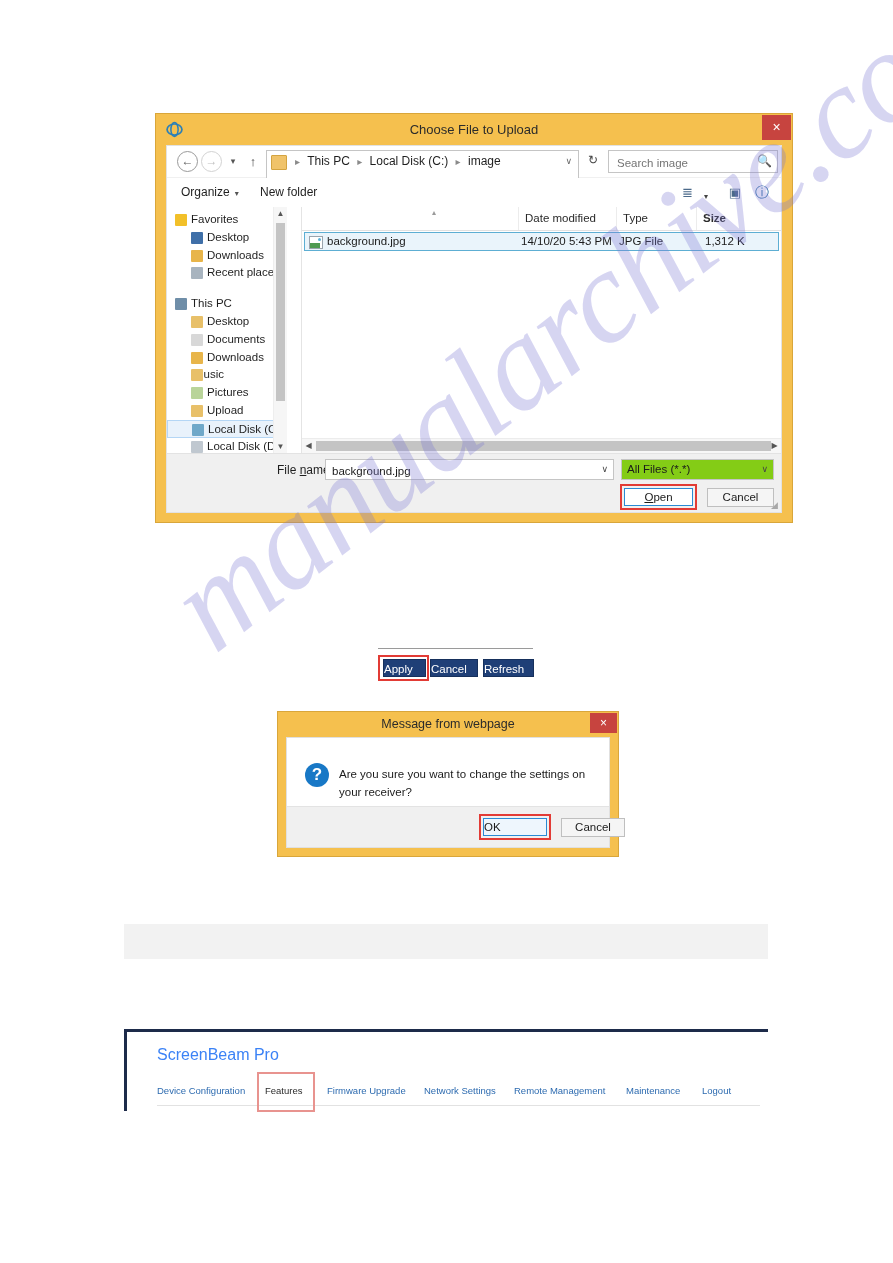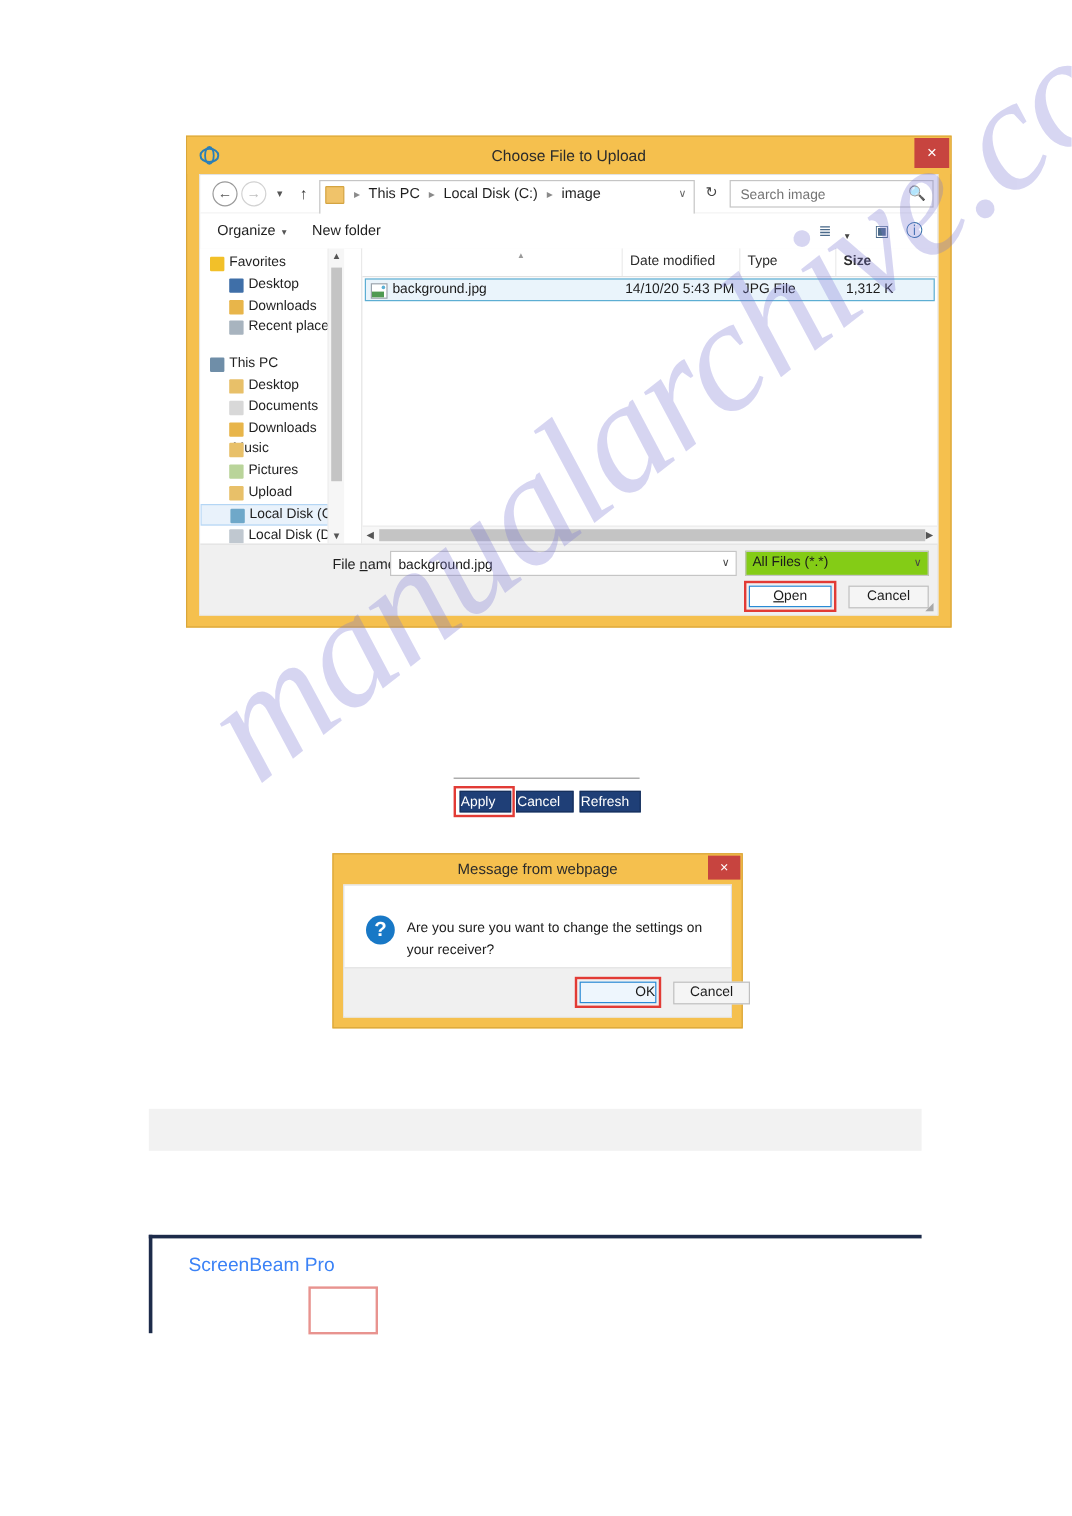--- a/index.html
+++ b/index.html
@@ -535,21 +535,21 @@
     box-sizing: border-box;
     z-index: 3;
   }
   .btn-ok {
     position: absolute;
     left: 196px; top: 11px;
     width: 64px; height: 18px;
     border: 1px solid #2a8ad4;
     background: #eef6fd;
     font-size: 11.5px; color: #1b1b1b;
-    text-align: right; line-height: 16px;
+    text-align: left; line-height: 16px;
     cursor: pointer; box-sizing: border-box;
     z-index: 4;
   }
   .btn-cancel-msg {
     position: absolute;
     left: 274px; top: 11px;
     width: 64px; height: 19px;
     border: 1px solid #bfbfbf;
     background: #f5f5f5;
     font-size: 11.5px; color: #1b1b1b;
@@ -762,13 +762,22 @@
       <div class="btn-cancel-msg">Cancel</div>
     </div>
   </div>
 </div>
 
 <div id="grey-bar"></div>
 
 <div id="screenbeam">
   <div class="sb-title">ScreenBeam Pro</div>
   <div class="feat-highlight"></div>
+  <div class="sb-nav" id="sb-nav">
+      <div class="sb-tab" style="left: 0px;">Device Configuration</div>
+      <div class="sb-tab active" style="left: 108px;">Features</div>
+      <div class="sb-tab" style="left: 170px;">Firmware Upgrade</div>
+      <div class="sb-tab" style="left: 267px;">Network Settings</div>
+      <div class="sb-tab" style="left: 357px;">Remote Management</div>
+      <div class="sb-tab" style="left: 469px;">Maintenance</div>
+      <div class="sb-tab" style="left: 545px;">Logout</div>
+    </div>
 </div>
 
 </body></html>

